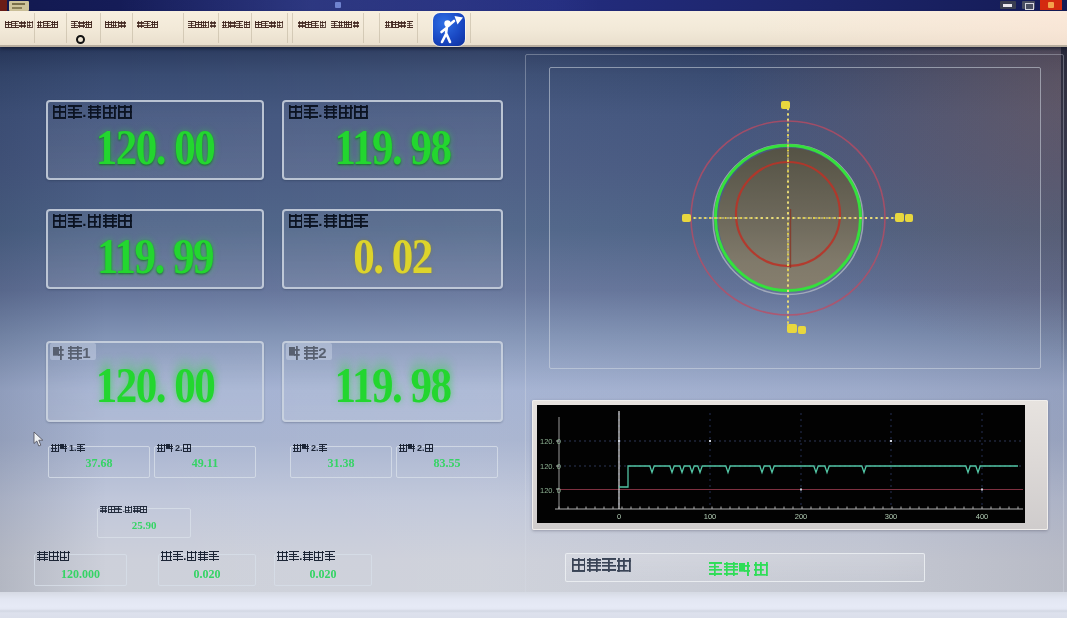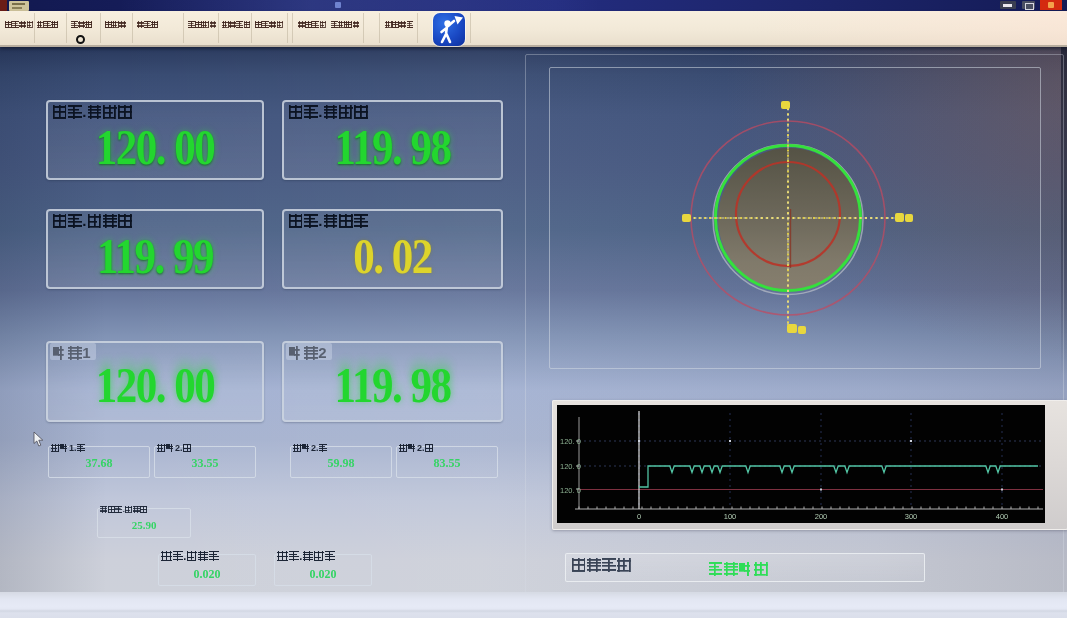--- a/index.html
+++ b/index.html
@@ -166,36 +166,40 @@
  <div class="glabel"><span style="position:absolute;left:-2px;top:-1px;width:46px;height:17px;background:rgba(215,224,238,0.38);border-radius:2px"></span><span class="zi ze"></span><span class="zi zd"></span>2</div>
  <div class="gval bigval" style="top:18px;text-shadow:0 -8px 8px rgba(40,210,60,0.3), 0 0 6px rgba(40,220,60,0.5)">119. 98</div>
 </div>
 
 <div class="sbox" style="left:48px;top:446px;width:100px">
  <div class="slabel"><span class="zi zc"></span><span class="zi ze"></span>1.<span class="zi za"></span></div>
  <div class="sval">37.68</div>
 </div>
 <div class="sbox" style="left:154px;top:446px;width:100px">
  <div class="slabel"><span class="zi zc"></span><span class="zi ze"></span>2.<span class="zi zb"></span></div>
- <div class="sval">33.55</div>
+ <div class="sval">49.11</div>
 </div>
 <div class="sbox" style="left:290px;top:446px;width:100px">
  <div class="slabel"><span class="zi zc"></span><span class="zi ze"></span>2.<span class="zi za"></span></div>
- <div class="sval">59.98</div>
+ <div class="sval">31.38</div>
 </div>
 <div class="sbox" style="left:396px;top:446px;width:100px">
  <div class="slabel"><span class="zi zc"></span><span class="zi ze"></span>2.<span class="zi zb"></span></div>
  <div class="sval">83.55</div>
 </div>
 
 <div class="sbox" style="left:97px;top:508px;width:92px;height:28px;border-color:rgba(220,226,235,0.7)">
  <div class="slabel" style="font-size:7.5px"><span class="zi zd"></span><span class="zi zb"></span><span class="zi za"></span>.<span class="zi zc"></span><span class="zi zd"></span><span class="zi zb"></span></div>
  <div class="sval" style="font-size:11px;top:10px">25.90</div>
 </div>
 
+<div class="sbox" style="left:34px;top:554px;width:91px">
+ <div class="slabel" style="font-size:11px;top:-5px"><span class="zi zd"></span><span class="zi zb"></span><span class="zi zc"></span></div>
+ <div class="sval" style="top:12px">120.000</div>
+</div>
 <div class="sbox" style="left:158px;top:554px;width:96px">
  <div class="slabel" style="font-size:11px;top:-5px"><span class="zi zb"></span><span class="zi za"></span>.<span class="zi zc"></span><span class="zi zd"></span><span class="zi za"></span></div>
  <div class="sval" style="top:12px">0.020</div>
 </div>
 <div class="sbox" style="left:274px;top:554px;width:96px">
  <div class="slabel" style="font-size:11px;top:-5px"><span class="zi zb"></span><span class="zi za"></span>.<span class="zi zd"></span><span class="zi zc"></span><span class="zi za"></span></div>
  <div class="sval" style="top:12px">0.020</div>
 </div>
 
 <svg style="position:absolute;left:33px;top:431px" width="11" height="17" viewBox="0 0 11 17">
@@ -235,21 +239,21 @@
 
  <rect x="231" y="33" width="9" height="8" rx="2" fill="#e8d73e"></rect>
  <rect x="132" y="146" width="9" height="8" rx="2" fill="#e8d73e"></rect>
  <rect x="345" y="145" width="9" height="9" rx="2" fill="#e8d73e"></rect>
  <rect x="355" y="146" width="8" height="8" rx="2" fill="#e8d73e"></rect>
  <rect x="237" y="256" width="10" height="9" rx="2" fill="#e8d73e"></rect>
  <rect x="248" y="258" width="8" height="8" rx="2" fill="#e8d73e"></rect>
 </svg>
 </div>
 
-<div style="position:absolute;left:552px;top:400px;width:516px;height:130px;
+<div style="position:absolute;left:532px;top:400px;width:516px;height:130px;
  background:linear-gradient(to bottom,#e7e3df 0%,#dcd8d6 50%,#cfcccc 100%);
  border-radius:2px;box-shadow:inset 0 0 0 1px #f0eeec, 0 1px 3px rgba(40,40,60,0.3)">
 <svg width="488" height="118" viewBox="0 0 488 118" style="position:absolute;left:5px;top:5px;background:#020202">
 
  <line x1="22" y1="36" x2="486" y2="36" stroke="#2c3657" stroke-width="1" stroke-dasharray="2,3"></line>
  <line x1="22" y1="61" x2="486" y2="61" stroke="#2c3657" stroke-width="1" stroke-dasharray="2,3"></line>
  <line x1="22" y1="84.5" x2="486" y2="84.5" stroke="#7e3040" stroke-width="1.1"></line>
 
  <g stroke="#242e52" stroke-width="1" stroke-dasharray="2,4">
   <line x1="82" y1="8" x2="82" y2="104"></line>

